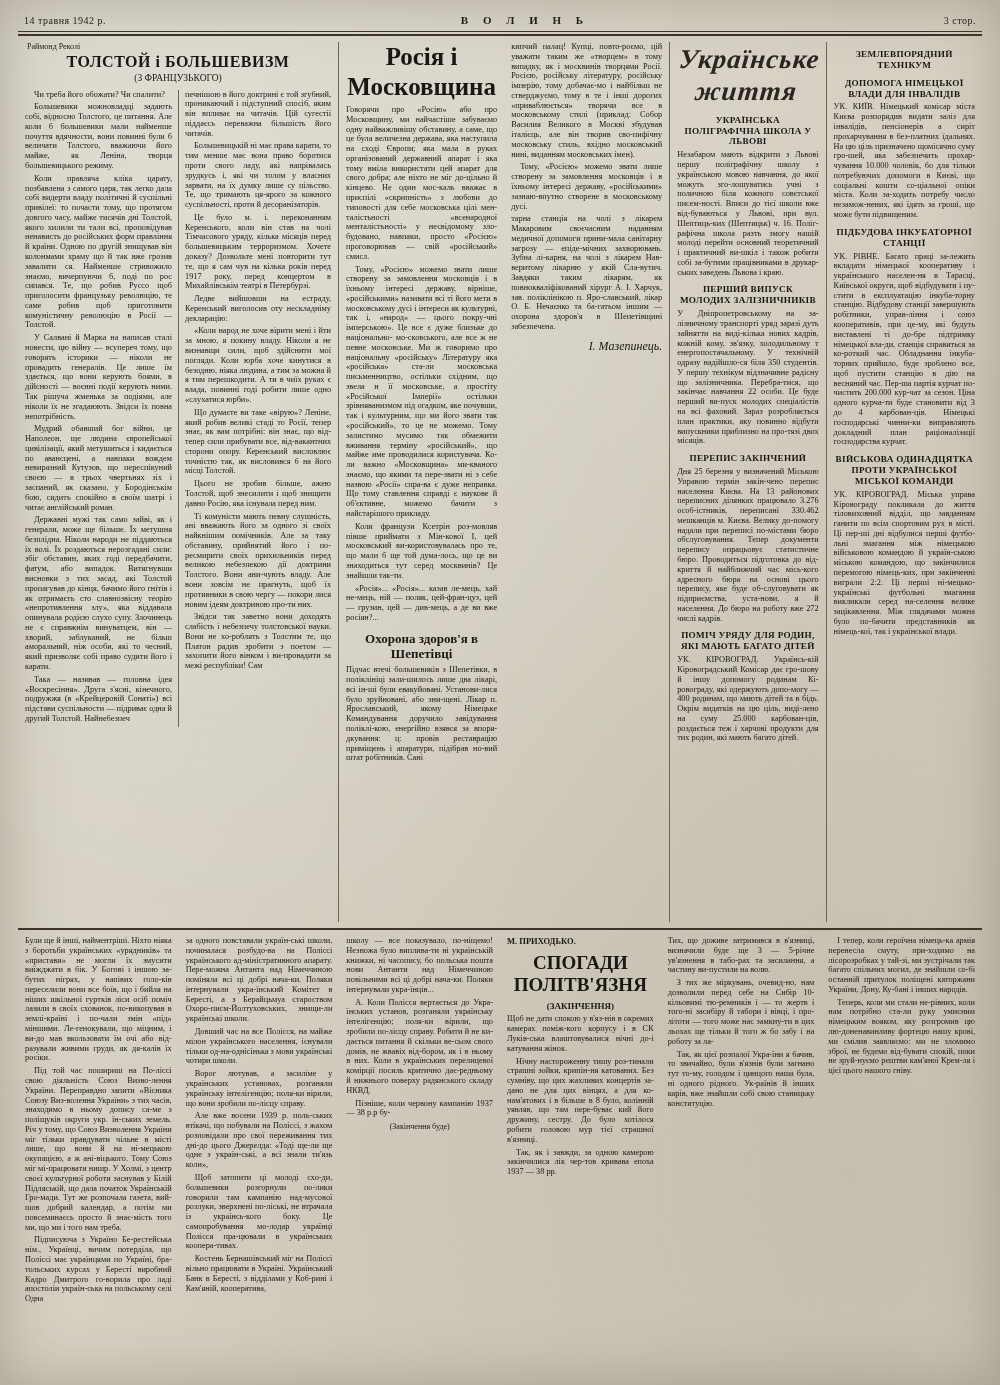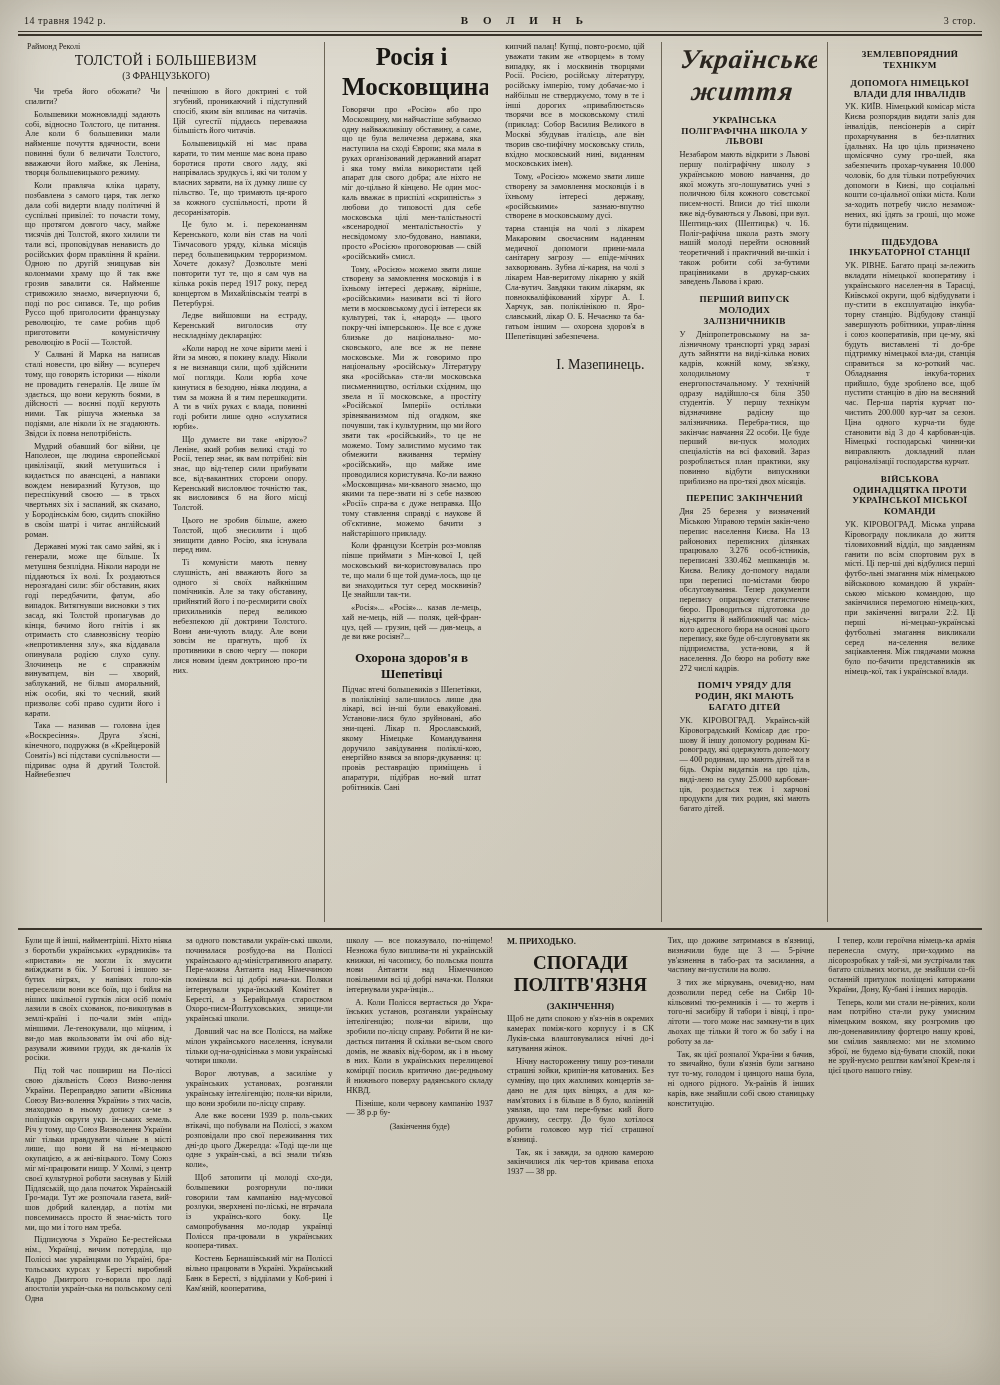--- a/index.html
+++ b/index.html
@@ -31,42 +31,42 @@
     font-size:11px;letter-spacing:6px;font-weight:bold;
   }
   .rule{
     border-top:1px solid #3a342a;
     border-bottom:2px solid #3a342a;
     height:2px;margin:3px 0 6px 0;
   }
   
   .top{
     display:flex;
-    gap:10px;
+    gap:0;
     height:880px;
   }
   .col{
     box-sizing:border-box;
     padding:0 7px;
     font-size:8.3px;
     line-height:1.18;
     text-align:justify;
     hyphens:auto;
     overflow:hidden;
   }
   .vdiv{width:0;border-left:1px solid #6d6657;}
   .c1{width:330px;}
   .c2{width:170px;}
   .c3{width:170px;}
   .c4{width:160px;}
   .c5{width:160px;}
 
   .byline{font-size:8px;margin:0 0 2px 2px;}
   h1.head1{
-    font-size:14px;font-weight:normal;text-align:center;margin:2px 0 0 0;
+    font-size:16px;font-weight:bold;text-align:center;margin:2px 0 0 0;
     letter-spacing:.5px;
   }
   .sub1{font-size:9.5px;text-align:center;margin:1px 0 5px 0;}
   h1.head2{
     font-size:25px;font-weight:bold;text-align:center;margin:0 0 4px 0;
     letter-spacing:0px;
   }
   .logo{
     text-align:center;
     font-family:"Liberation Serif", serif;
@@ -80,21 +80,21 @@
   }
   h2.sec{
     font-size:9.2px;font-weight:bold;text-align:center;
     margin:7px 0 3px 0;letter-spacing:.3px;text-transform:uppercase;
   }
   h2.sec2{
     font-size:13px;font-weight:bold;text-align:center;margin:8px 0 4px 0;
   }
   p{margin:0 0 3px 0;text-indent:9px;}
   p.noind{text-indent:0;}
-  .sig{text-align:right;font-size:14px;margin-top:16px;}
+  .sig{text-align:right;font-style:italic;font-size:12px;margin-top:7px;}
   .cont{text-align:center;font-size:8px;margin-top:4px;}
   
   .split{display:flex;gap:0;}
   .split .half{width:50%;box-sizing:border-box;padding:0 6px;}
   .split .half:first-child{padding-left:0;}
   .split .half:last-child{padding-right:0;border-left:1px solid #6d6657;}
 
   .midrule{border-top:2px solid #3a342a;margin:6px 0 6px 0;}
 
   
@@ -142,20 +142,21 @@
         </div>
         <div class="half">
           <p class="noind">печнішою в його доктрині є той згубний, проникаючий і підступний спосіб, яким він впливає на читачів. Цій сугестії піддаєсь переважна більшість його читачів.</p>
           <p>Большевицькій ні має права карати, то тим менше має вона право боротися проти свого ладу, які напрівалась зрудкусь і, які чи толом у власних зарвати, на їх думку лише су пільство. Те, що тримають ця-ярого за кожного суспільності, проти й десоранізаторів.</p>
           <p>Це було м. і. переконанням Керенського, коли він став на чолі Тімчасового уряду, кілька місяців перед большевицьким терроризмом. Хочете доказу? Дозвольте мені повторити тут те, що я сам чув на кілька років перед 1917 року, перед концертом в Михайлівськім театрі в Петербурзі.</p>
           <p>Ледве вийшовши на естраду, Керенський виголосив оту нескладніму декларацію:</p>
           <p>«Коли народ не хоче вірити мені і йти за мною, я покину владу. Ніколи я не визнавщи сили, щоб здійснити мої погляди. Коли юрба хоче кинутися в безодню, ніяка людина, а тим за можна й я тим перешкодити. А ти в чиїх руках є влада, повинні годі робити лише одно «слухатися юрби».</p>
           <p>Що думаєте ви таке «вірую»? Леніне, який робив великі стаді то Росії, тепер знає, як вам потрібні: він знає, що від-тепер сили прибувати все, від-вакантних сторони опору. Керенський висловлює точністю так, як висловився б на його місці Толстой.</p>
           <p>Цього не зробив більше, ажею Толстой, щоб знесилити і щоб знищити давно Росію, яка існувала перед ним.</p>
           <p>Ті комуністи мають певну слушність, ані вважають його за одного зі своїх найкнішим помічників. Але за таку обставину, прийнятий його і по-ресмирити своїх прихильників перед великою небезпекою дії доктрини Толстого. Вони ани-чують владу. Але вони зовсім не прагнуть, щоб їх противники в свою чергу — покори лися новим ідеям доктриною про-ти них.</p>
+          <p>Звідси так заветно вони доходять слабість і небезпечу толстовської науки. Вони не хо-роблять з Толстим те, що Платон радив зробити з поетом — захопити його вінком і ви-провадити за межі республіки! Сам</p>
         </div>
       </div>
     </div>
 
     <div class="vdiv"></div>
 
     <div class="col c2">
       <h1 class="head2">Росія і Московщина</h1>
       <p class="noind">Говорячи про «Росію» або про Московщину, ми найчастіше забуваємо одну найважливішу обставину, а саме, що це була величезна держава, яка наступила на сході Європи; яка мала в руках організований державний апарат і яка тому вміла використати цей апарат для свого добра; але ніхто не міг до-цільно й кінцево. Не один мос-каль вважає в приспілі «скрипність» з любови до типовості для себе московська цілі мен-талістьності «всенародної менталістьності» у несвідомому зло-будовано, навпаки, просто «Росією» проговорював — свій «російський» смисл.</p>
       <p>Тому, «Росією» можемо звати лише створену за замовлення московців і в їхньому інтересі державу, вірніше, «російськими» називати всі ті його мети в московському дусі і інтереси як культурні, так і, «народ» — цього покру-чні імперською». Це все є дуже близьке до національно- мо-сковського, але все ж не певне московське. Ми ж говоримо про національну «російську» Літературу яка «російська» ста-ли московська письменництво, остільки східним, що звела н її московське, а простіту «Російської Імперії» остільки зрівняванизмом під огадком, яке почувши, так і культурним, що ми його звати так «російський», то це не можемо. Тому залистимо мусимо так обмежити вживання терміну «російський», що майже име проводилися користувача. Ко-ли важно «Московщина» ми-кваного знаємо, що якими та пере-звати ні з себе назвою «Росії» спра-ва є дуже неправка. Що тому ставлення справді є наукове й об'єктивне, можемо бачити з найстарішого прикладу.</p>

